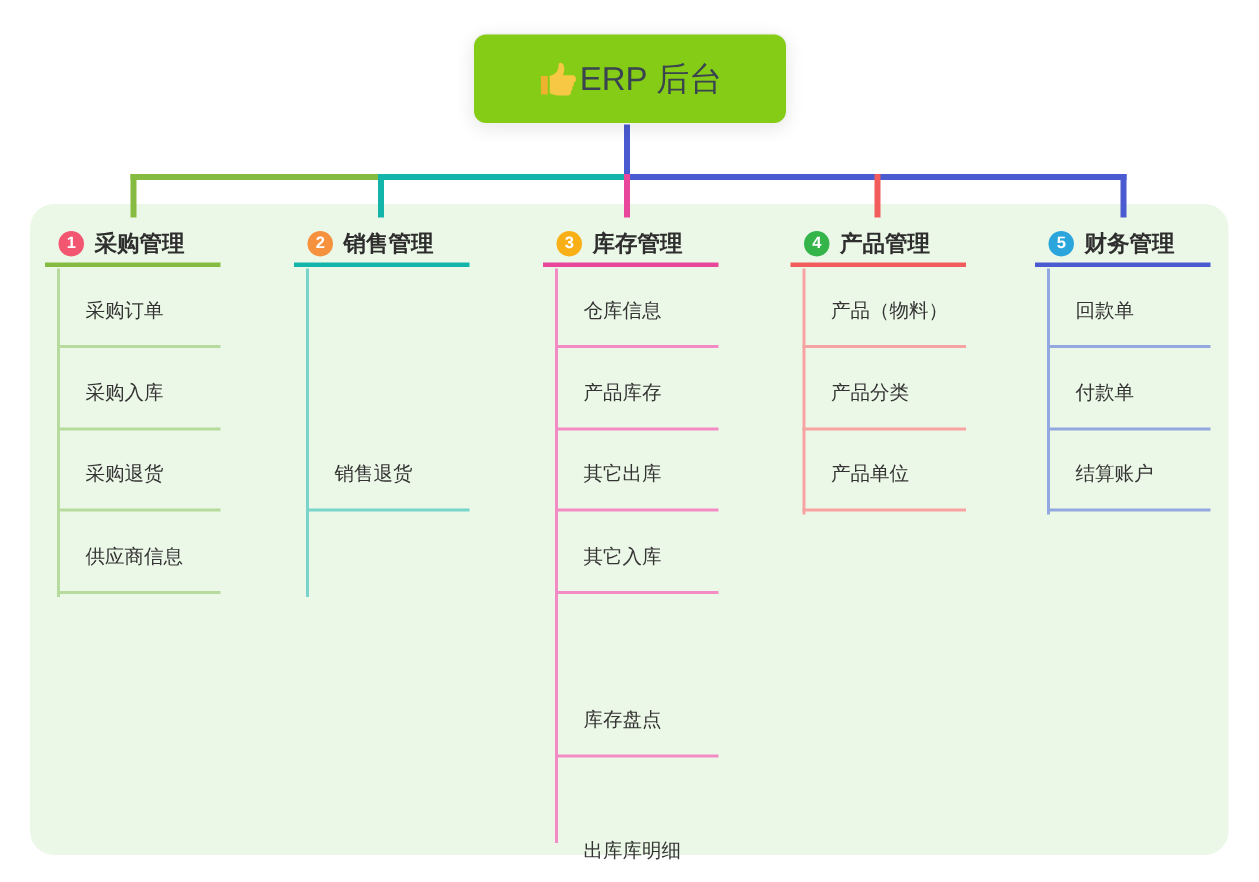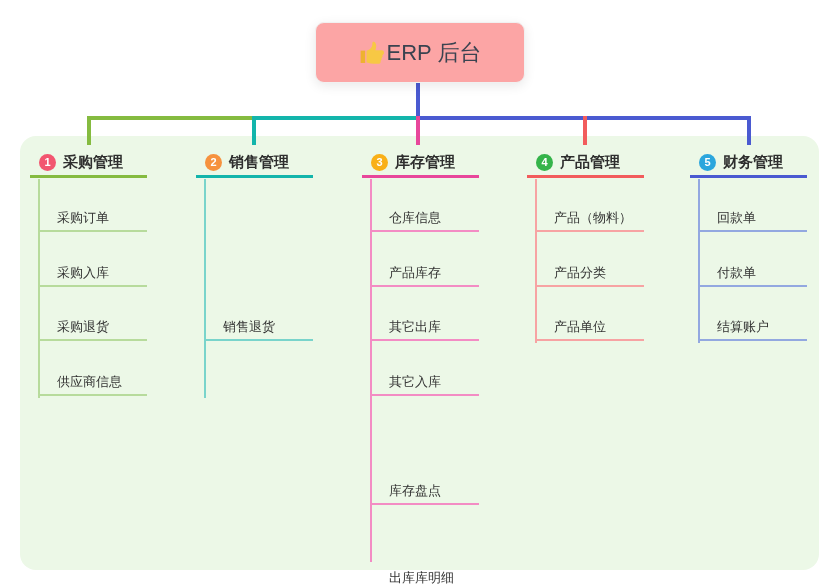--- a/index.html
+++ b/index.html
@@ -5,21 +5,21 @@
   html,body{margin:0;padding:0;background:#ffffff;}
   body{font-family:"Liberation Sans","DejaVu Sans",sans-serif;}
   .canvas{position:relative;width:839px;height:588px;background:#ffffff;overflow:hidden;}
 
   
   .panel{position:absolute;left:20px;top:136px;width:799px;height:434px;
          background:#ecf8e7;border-radius:16px;}
 
   
   .root-card{position:absolute;left:315px;top:22px;width:208px;height:59px;
-             background:#fca5a5;border:1px solid #f1f1f1;border-radius:9px;
+             background:#84cc16;border:1px solid #f1f1f1;border-radius:9px;
              box-shadow:0 3px 12px rgba(0,0,0,.09);
              display:flex;align-items:center;justify-content:center;gap:2px;
              font-size:22px;color:#3a4350;font-weight:500;cursor:pointer;}
   .thumb{display:flex;align-items:center;}
 
   
   .conn{position:absolute;}
   .root-drop{left:416px;top:82px;width:4px;height:36px;background:#4a5ad1;}
   .h-seg{top:116px;height:4px;}
   .seg-green{left:87px;width:166px;background:#85bb40;}
@@ -47,21 +47,21 @@
          font-size:11px;font-weight:700;display:flex;align-items:center;justify-content:center;
          flex:0 0 17px;}
 
   .rail{position:absolute;left:8px;top:179px;width:2px;background:var(--child);}
   .b1 .rail,.b2 .rail{height:219px;}
   .b3 .rail{height:383px;}
   .b4 .rail,.b5 .rail{height:164px;}
 
   .child{position:absolute;left:8px;width:109px;height:28px;box-sizing:border-box;
          border-bottom:2px solid var(--child);display:flex;align-items:flex-end;
-         padding:0 0 3px 19px;font-size:13px;color:#333;cursor:pointer;white-space:nowrap;text-align:right;}
+         padding:0 0 14px 19px;font-size:13px;color:#333;cursor:pointer;white-space:nowrap;text-align:right;}
   .r0{top:204px}.r1{top:259px}.r2{top:313px}.r3{top:368px}
   .r4{top:422px}.r5{top:477px}.r6{top:564px}
 </style>
 </head>
 <body>
 
 <div class="canvas">
 
   <div class="panel"></div>
 

